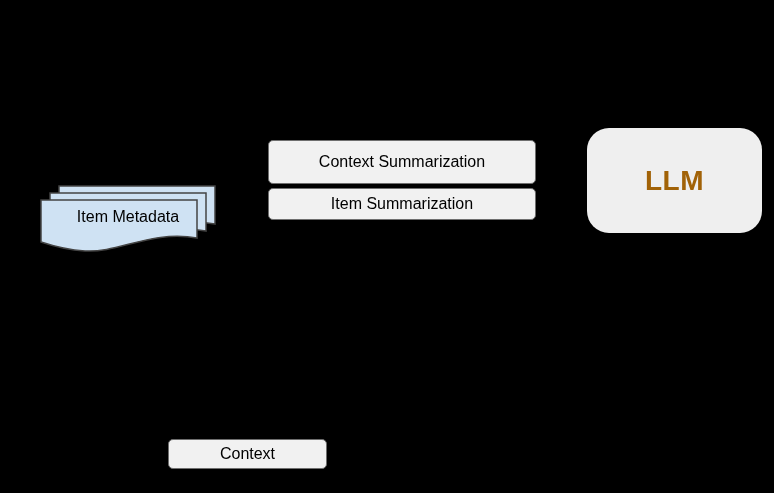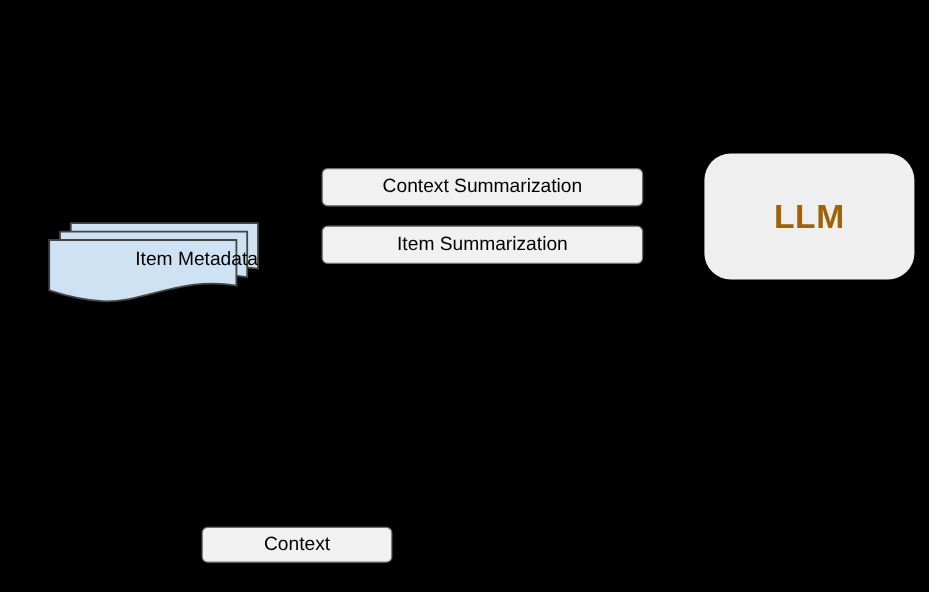--- a/index.html
+++ b/index.html
@@ -21,21 +21,21 @@
     background: #f1f1f1;
     border: 1.5px solid #6e6e6e;
     border-radius: 5px;
     display: flex;
     align-items: center;
     justify-content: center;
     font-size: 16px;
     color: #000000;
     white-space: nowrap;
   }
-  #box-context   { left: 268px; top: 140px; width: 268px; height: 32px; }
+  #box-context   { left: 268px; top: 140px; width: 268px; height: 44px; }
   #box-itemsum   { left: 268px; top: 188px; width: 268px; height: 32px; }
   #box-userexp   { left: 112px; top: 374px; width: 267px; height: 32px; }
   #box-ranking   { left: 168px; top: 439px; width: 159px; height: 30px; }
   #llm-box {
     position: absolute;
     left: 587px; top: 128px; width: 175px; height: 105px;
     background: #efefef;
     border-radius: 22px;
     display: flex;
     align-items: center;
@@ -51,21 +51,21 @@
     overflow: visible;
   }
   #doc-stack path {
     fill: #cfe2f3;
     stroke: #444444;
     stroke-width: 1.5;
   }
   #doc-label {
     position: absolute;
     left: 41px; top: 209px; width: 174px;
-    text-align: right;
+    text-align: center;
     font-size: 16px;
     line-height: 16px;
     color: #000000;
   }
 </style>
 </head>
 <body>
 
 <div class="stage">
 

